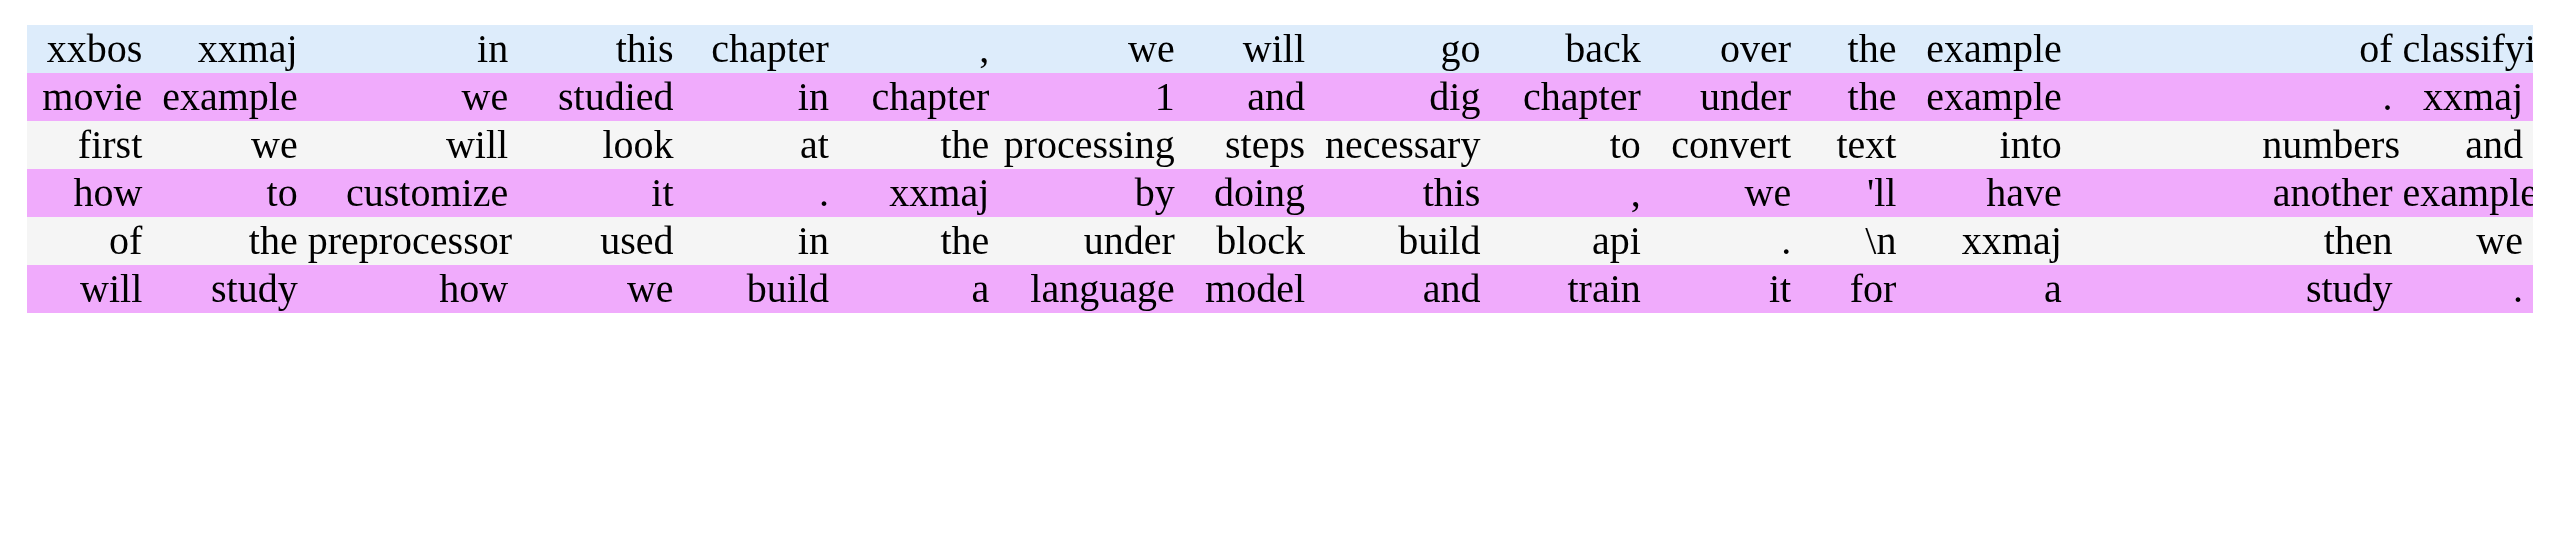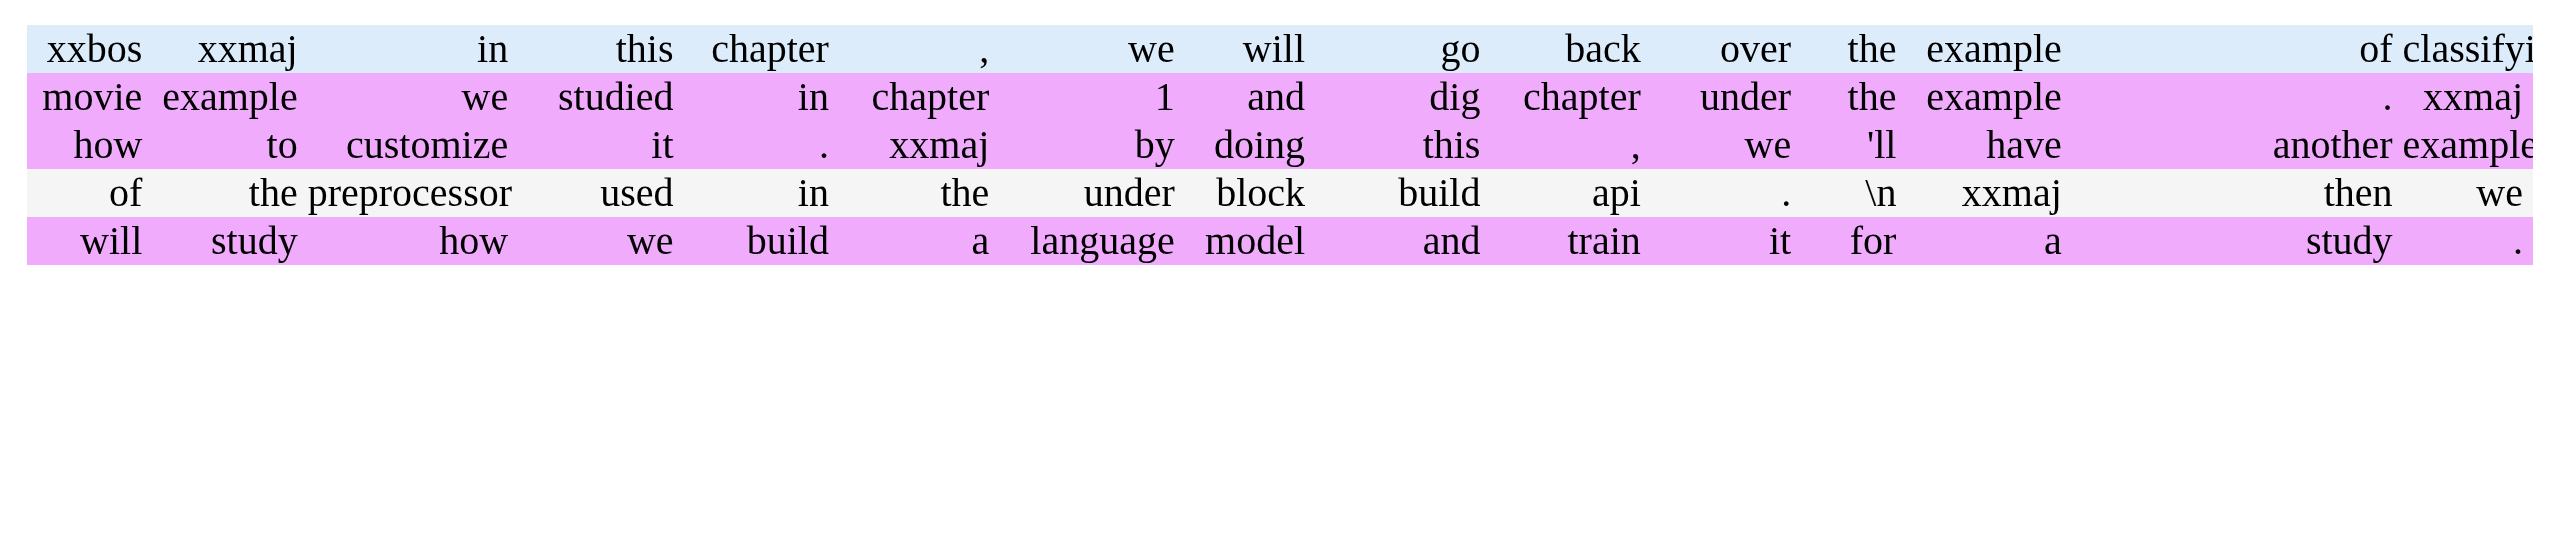--- a/index.html
+++ b/index.html
@@ -90,20 +90,38 @@
           <td>and</td>
           <td>dig</td>
           <td>chapter</td>
           <td>under</td>
           <td>the</td>
           <td>example</td>
           <td></td>
           <td>.</td>
           <td>xxmaj</td>
         </tr>
+        <tr class="row-odd">
+          <td>first</td>
+          <td>we</td>
+          <td>will</td>
+          <td>look</td>
+          <td>at</td>
+          <td>the</td>
+          <td>processing</td>
+          <td>steps</td>
+          <td>necessary</td>
+          <td>to</td>
+          <td>convert</td>
+          <td>text</td>
+          <td>into</td>
+          <td></td>
+          <td>numbers</td>
+          <td>and</td>
+        </tr>
         <tr class="row-even">
           <td>how</td>
           <td>to</td>
           <td>customize</td>
           <td>it</td>
           <td>.</td>
           <td>xxmaj</td>
           <td>by</td>
           <td>doing</td>
           <td>this</td>

